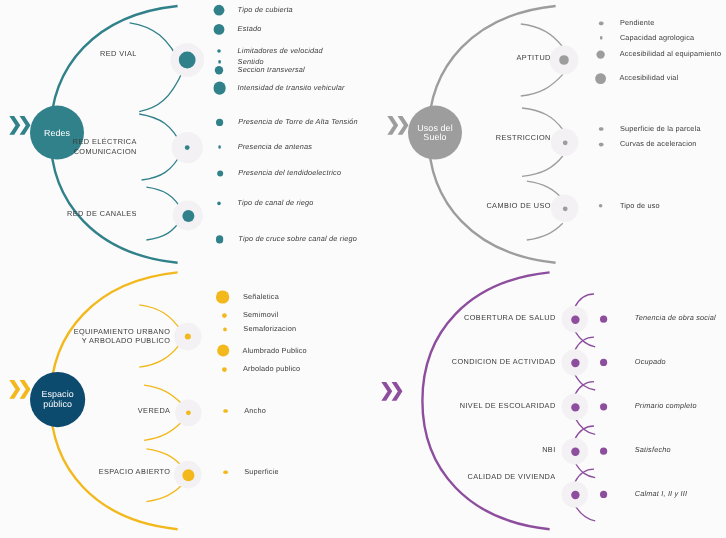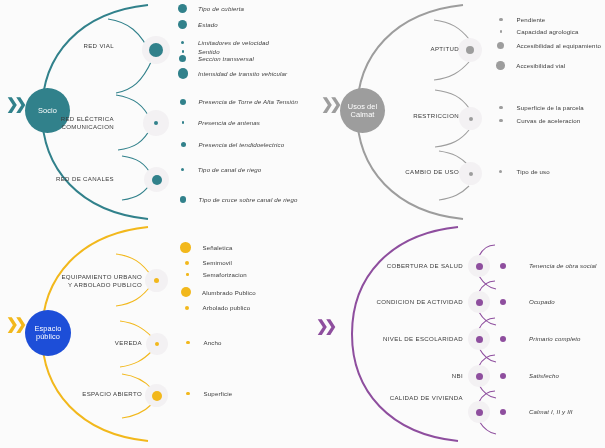--- a/index.html
+++ b/index.html
@@ -34,21 +34,21 @@
       <path d="M152 56 C 140 31 128 22 108 19" fill="none" stroke="#31818b" stroke-width="1.1"></path>
       <path d="M152 60 C 142 82 132 90 116 93" fill="none" stroke="#31818b" stroke-width="1.1"></path>
       <path d="M152 122 C 143 104 134 98 116 95" fill="none" stroke="#31818b" stroke-width="1.1"></path>
       <path d="M152 126 C 143 143 134 148 118 150" fill="none" stroke="#31818b" stroke-width="1.1"></path>
       <path d="M152 176 C 145 163 137 158 122 156" fill="none" stroke="#31818b" stroke-width="1.1"></path>
       <path d="M152 181 C 145 193 137 198 122 200" fill="none" stroke="#31818b" stroke-width="1.1"></path>
     </svg>
 
     <span class="chev" style="left:6px;top:96px;color:#31818b;">❯❯</span>
     <div class="node" style="left:25px;top:88px;width:45px;height:45px;background:#31818b;">
-      <span>Socio</span>
+      <span>Redes</span>
     </div>
 
     <div class="branch-label" style="left:58px;top:42px;width:56px;">RED VIAL</div>
     <div class="halo" style="left:142px;top:36px;width:28px;height:28px;"></div>
     <div class="bnode" style="left:149px;top:43px;width:14px;height:14px;background:#31818b;"></div>
 
     <div class="leaf" style="left:178px;top:4px;">
       <span class="dot" style="width:9px;height:9px;background:#31818b;margin-right:11px;"></span>
       <span class="leaf-label">Tipo de cubierta</span>
     </div>
@@ -112,21 +112,21 @@
       <path d="M166 62 C 157 72 148 78 131 80" fill="none" stroke="#9d9d9d" stroke-width="1.1"></path>
       <path d="M166 108 C 158 97 149 92 132 90" fill="none" stroke="#9d9d9d" stroke-width="1.1"></path>
       <path d="M166 130 C 158 140 149 145 132 147" fill="none" stroke="#9d9d9d" stroke-width="1.1"></path>
       <path d="M166 166 C 158 157 150 153 136 151" fill="none" stroke="#9d9d9d" stroke-width="1.1"></path>
       <path d="M166 186 C 158 194 150 198 136 200" fill="none" stroke="#9d9d9d" stroke-width="1.1"></path>
     </svg>
 
     <span class="chev" style="left:18px;top:96px;color:#9d9d9d;">❯❯</span>
     <div class="node" style="left:37px;top:88px;width:45px;height:45px;background:#9d9d9d;white-space:pre-line;">
       <span>Usos del
-Calmat</span>
+Suelo</span>
     </div>
 
     <div class="branch-label" style="left:96px;top:45px;width:60px;">APTITUD</div>
     <div class="halo" style="left:155px;top:38px;width:24px;height:24px;"></div>
     <div class="bnode" style="left:163px;top:46px;width:8px;height:8px;background:#9d9d9d;"></div>
 
     <div class="leaf" style="left:196px;top:16px;">
       <span class="dot" style="width:3.6px;height:3.6px;background:#9d9d9d;margin-right:14px;"></span>
       <span class="leaf-label up">Pendiente</span>
     </div>
@@ -171,21 +171,21 @@
       <path d="M148 3 C 80 10 42 53 42 110 C 42 167 80 210 148 217" fill="none" stroke="#f2b81c" stroke-width="2"></path>
       <path d="M152 53 C 142 38 132 32 116 30" fill="none" stroke="#f2b81c" stroke-width="1.1"></path>
       <path d="M152 60 C 142 74 132 80 116 82" fill="none" stroke="#f2b81c" stroke-width="1.1"></path>
       <path d="M152 113 C 143 104 135 99 120 97" fill="none" stroke="#f2b81c" stroke-width="1.1"></path>
       <path d="M152 127 C 143 136 135 141 120 143" fill="none" stroke="#f2b81c" stroke-width="1.1"></path>
       <path d="M152 165 C 145 157 137 152 122 150" fill="none" stroke="#f2b81c" stroke-width="1.1"></path>
       <path d="M152 180 C 145 187 137 192 122 194" fill="none" stroke="#f2b81c" stroke-width="1.1"></path>
     </svg>
 
     <span class="chev" style="left:6px;top:92px;color:#f2b81c;">❯❯</span>
-    <div class="node" style="left:25px;top:86px;width:46px;height:46px;background:#1d4ed8;white-space:pre-line;">
+    <div class="node" style="left:25px;top:86px;width:46px;height:46px;background:#0c4a6e;white-space:pre-line;">
       <span>Espacio
 público</span>
     </div>
 
     <div class="branch-label" style="left:38px;top:49px;width:104px;">EQUIPAMIENTO URBANO
 Y ARBOLADO PUBLICO</div>
     <div class="halo" style="left:145px;top:45px;width:23px;height:23px;"></div>
     <div class="bnode" style="left:154px;top:54px;width:5px;height:5px;background:#f2b81c;"></div>
 
     <div class="leaf" style="left:180px;top:18px;">

